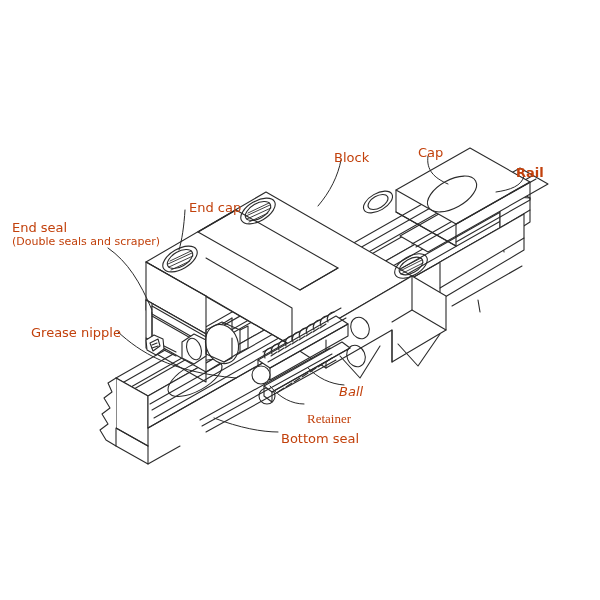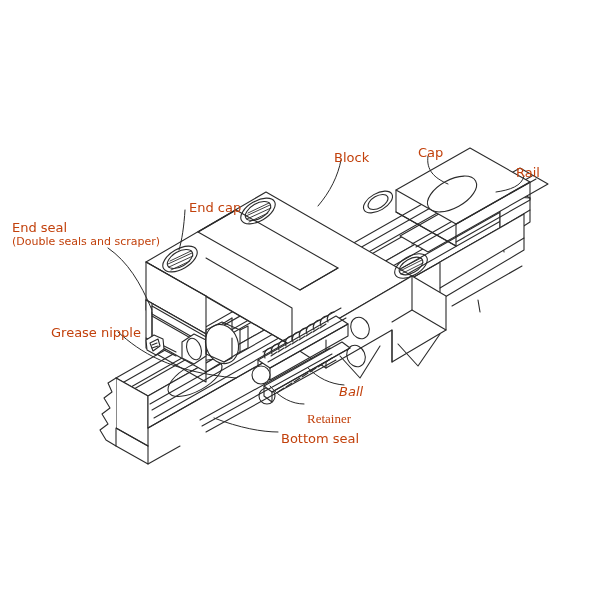--- a/index.html
+++ b/index.html
@@ -275,23 +275,23 @@
     <div>End seal</div>
     <div class="lbl-sub">(Double seals and scraper)</div>
   </div>
 
   <div class="lbl lbl-main" style="left:159px;top:201px;margin-left:30px;">End cap</div>
 
   <div class="lbl lbl-main" style="left:334px;top:151px;">Block</div>
 
   <div class="lbl lbl-main" style="left:418px;top:146px;">Cap</div>
 
-  <div class="lbl lbl-main" style="left:516px;top:166px;">Rail</div>
-
-  <div class="lbl lbl-main" style="left:31px;top:326px;margin-left:20px;">Grease nipple</div>
+  <div class="lbl lbl-main" style="left:516px;top:166px;font-weight:bold;">Rail</div>
+
+  <div class="lbl lbl-main" style="left:31px;top:326px;">Grease nipple</div>
 
   <div class="lbl lbl-main" style="left:339px;top:385px;font-style:italic;">Ball</div>
 
   <div class="lbl lbl-main" style="left:307px;top:412px;font-family:Liberation Serif, serif;">Retainer</div>
 
   <div class="lbl lbl-main" style="left:281px;top:432px;">Bottom seal</div>
 
 </div>
 
 </body></html>

